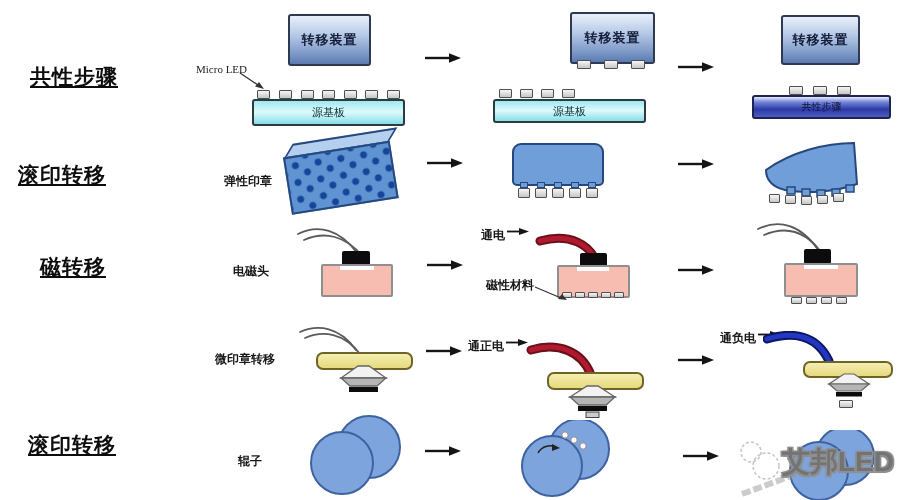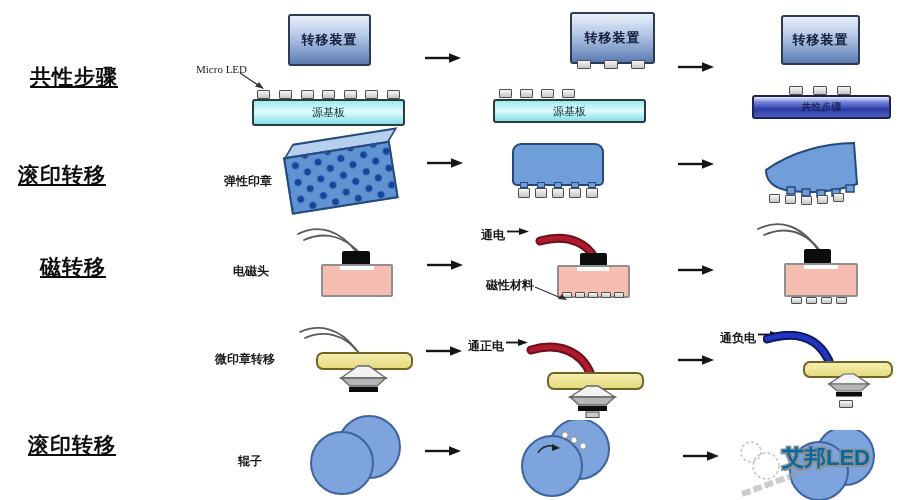--- a/index.html
+++ b/index.html
@@ -37,21 +37,21 @@
                                 radial-gradient(circle at 5px 5px,#16459a 3px,rgba(22,69,154,0) 4px);
                background-size:23px 17px,23px 17px;background-position:4px 3px,15px 11px;}
   .flow-arrow line{stroke:#151515;stroke-width:2.4;}
   .flow-arrow polygon{fill:#151515;}
   .mini-arrow{margin-left:2px;}
   .mini-arrow line{stroke:#151515;stroke-width:1.8;}
   .mini-arrow polygon{fill:#151515;}
   .thin-arrow line{stroke:#333;stroke-width:1.2;}
   .thin-arrow polygon{fill:#333;}
   .wire-gray{fill:none;stroke:#5a5a5a;stroke-width:1.8;stroke-linecap:round;}
-  .wm-text{font-size:22px;font-weight:700;color:#0369a1;white-space:nowrap;
+  .wm-text{font-size:28px;font-weight:700;color:#737373;white-space:nowrap;
            text-shadow:-1.5px -1.5px 0 #8f8f8f,1.5px -1.5px 0 #8f8f8f,-1.5px 1.5px 0 #8f8f8f,1.5px 1.5px 0 #8f8f8f,0 0 3px #777;}
 </style>
 </head>
 <body>
 
 <div class="stage">
 
   <div class="abs row-label" style="left:30px;top:63px">共性步骤</div>
   <div class="abs row-label" style="left:18px;top:161px">滚印转移</div>
   <div class="abs row-label" style="left:40px;top:253px">磁转移</div>

